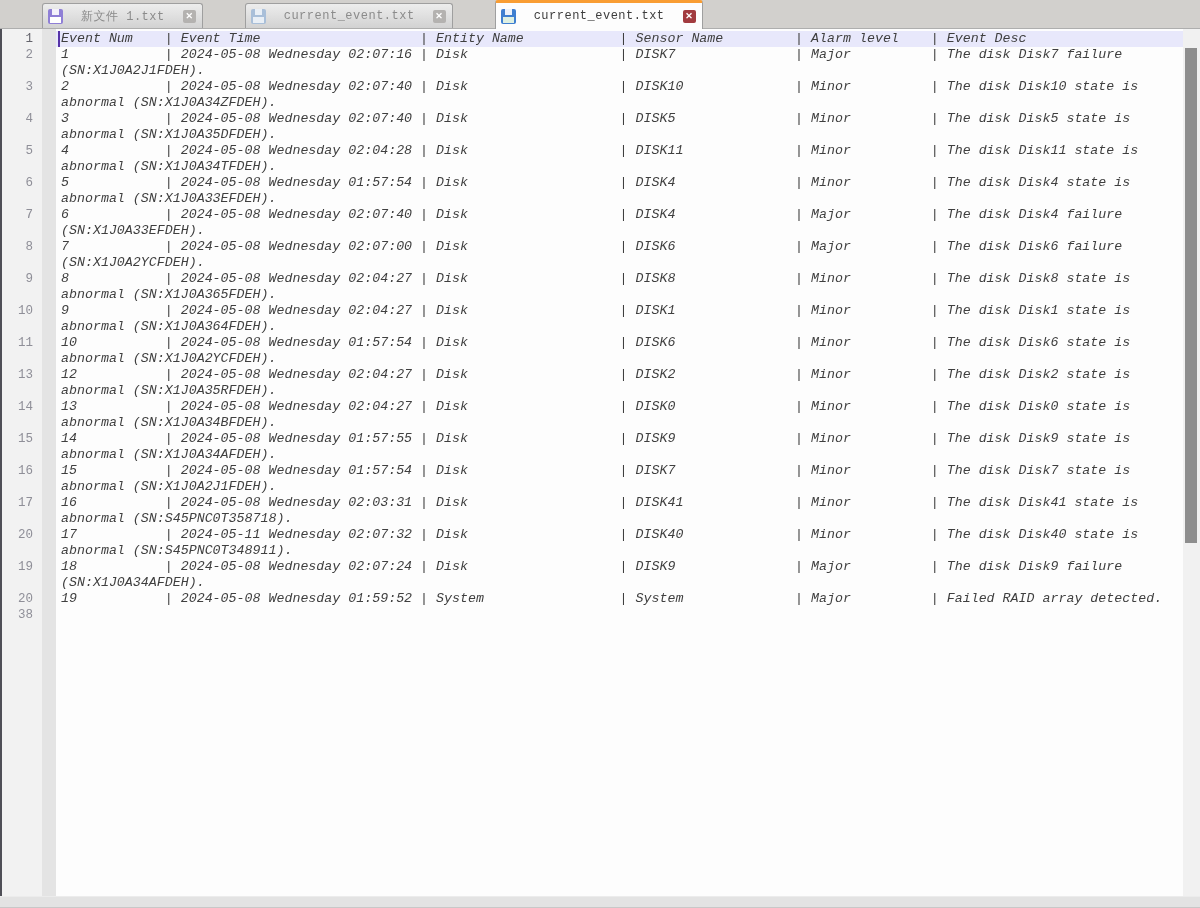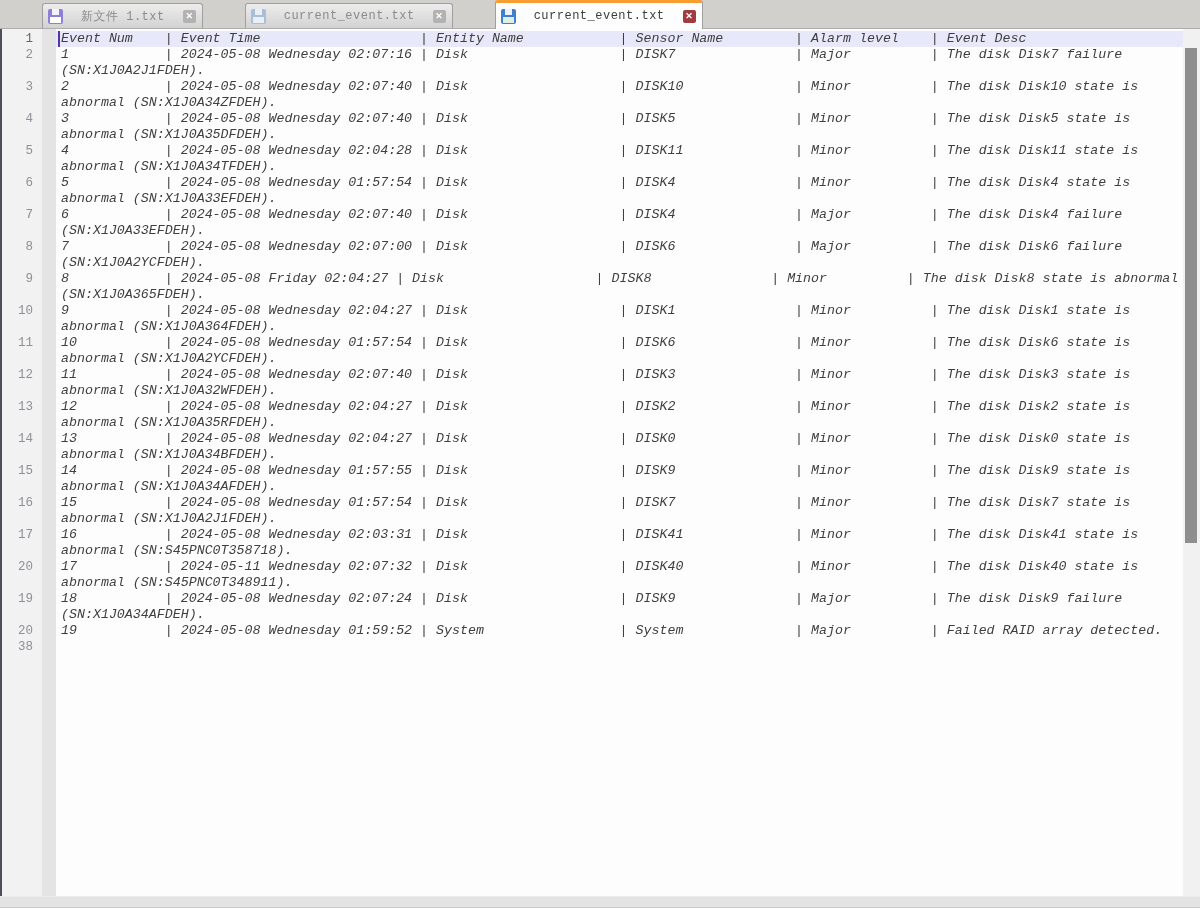--- a/index.html
+++ b/index.html
@@ -125,40 +125,35 @@
 
   <div class="line-row">
     <div class="ln">8</div>
     <div class="margin-cell"></div>
     <div class="txt">7            | 2024-05-08 Wednesday 02:07:00 | Disk                   | DISK6               | Major          | The disk Disk6 failure (SN:X1J0A2YCFDEH).</div>
   </div>
 
   <div class="line-row">
     <div class="ln">9</div>
     <div class="margin-cell"></div>
-    <div class="txt">8            | 2024-05-08 Friday 02:04:27 | Disk                   | DISK8               | Minor          | The disk Disk8 state is abnormal (SN:X1J0A365FDEH).</div>
+    <div class="txt">8            | 2024-05-08 Wednesday 02:04:27 | Disk                   | DISK8               | Minor          | The disk Disk8 state is abnormal (SN:X1J0A365FDEH).</div>
   </div>
 
   <div class="line-row">
     <div class="ln">10</div>
     <div class="margin-cell"></div>
     <div class="txt">9            | 2024-05-08 Wednesday 02:04:27 | Disk                   | DISK1               | Minor          | The disk Disk1 state is abnormal (SN:X1J0A364FDEH).</div>
   </div>
 
   <div class="line-row">
     <div class="ln">11</div>
     <div class="margin-cell"></div>
     <div class="txt">10           | 2024-05-08 Wednesday 01:57:54 | Disk                   | DISK6               | Minor          | The disk Disk6 state is abnormal (SN:X1J0A2YCFDEH).</div>
   </div>
 
-  <div class="line-row">
-    <div class="ln">12</div>
-    <div class="margin-cell"></div>
-    <div class="txt">11           | 2024-05-08 Wednesday 02:07:40 | Disk                   | DISK3               | Minor          | The disk Disk3 state is abnormal (SN:X1J0A32WFDEH).</div>
-  </div>
 
   <div class="line-row">
     <div class="ln">13</div>
     <div class="margin-cell"></div>
     <div class="txt">12           | 2024-05-08 Wednesday 02:04:27 | Disk                   | DISK2               | Minor          | The disk Disk2 state is abnormal (SN:X1J0A35RFDEH).</div>
   </div>
 
   <div class="line-row">
     <div class="ln">14</div>
     <div class="margin-cell"></div>

